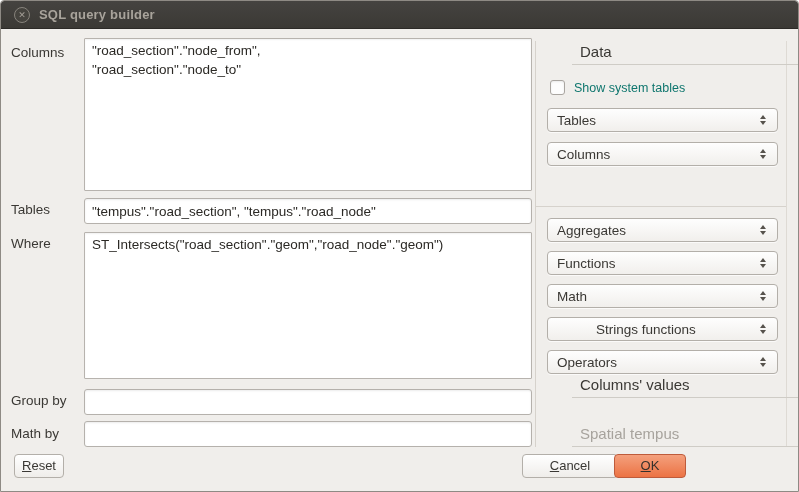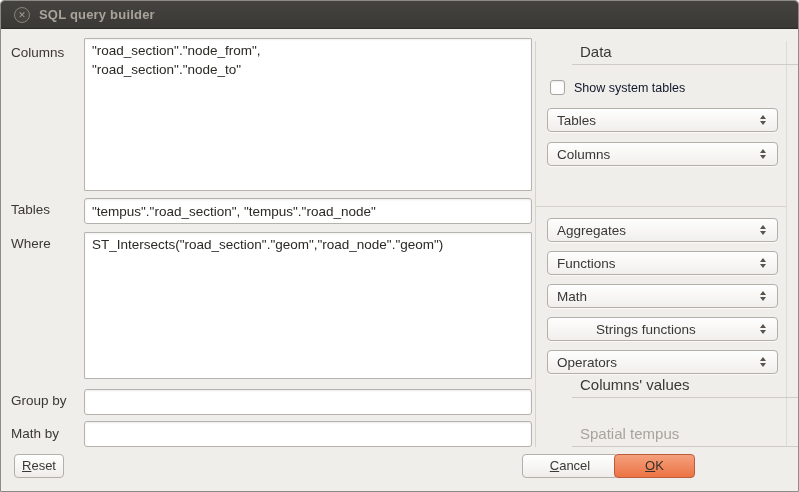--- a/index.html
+++ b/index.html
@@ -78,21 +78,21 @@
   .checkbox {
     position: absolute; left: 549px; top: 79px;
     width: 15px; height: 15px;
     border: 1px solid #A9A5A0; border-radius: 3px;
     background: #FDFDFD;
     box-shadow: inset 0 1px 2px rgba(0,0,0,0.08);
     cursor: default;
   }
   .checkbox-label {
     position: absolute; left: 573px; top: 80px;
-    font-size: 12.5px; color: #0f172a;
+    font-size: 12.5px; color: #0f766e;
   }
   .combo {
     position: absolute; left: 546px; width: 231px; height: 24px;
     border: 1px solid #B3AFA9; border-radius: 4px;
     background: linear-gradient(#FEFEFE, #F1EFEC);
     display: flex; align-items: center;
     padding: 0 9px; font-size: 13.5px; color: #3A3834;
     box-shadow: 0 1px 0 rgba(255,255,255,0.7);
     cursor: default;
   }
@@ -106,21 +106,21 @@
     border: 1px solid #B3AFA9; border-radius: 4px;
     background: linear-gradient(#FFFFFF, #EFEDEA);
     font-size: 13px; color: #3A3834;
     text-align: center; line-height: 22px;
     cursor: default;
   }
   .btn::first-letter { text-decoration: underline; }
   .btn-reset  { left: 13px;  top: 453px; width: 50px; }
   .btn-cancel { left: 521px; top: 453px; width: 96px; }
   .btn-ok {
-    left: 613px; top: 453px; width: 81px;
+    left: 613px; top: 453px; width: 72px;
     background: linear-gradient(#F4A07D, #EC7344);
     border-color: #BE5B3B; color: #35302B;
   }
 </style>
 </head>
 <body>
 
 <div class="window">
 
   <div class="titlebar">

